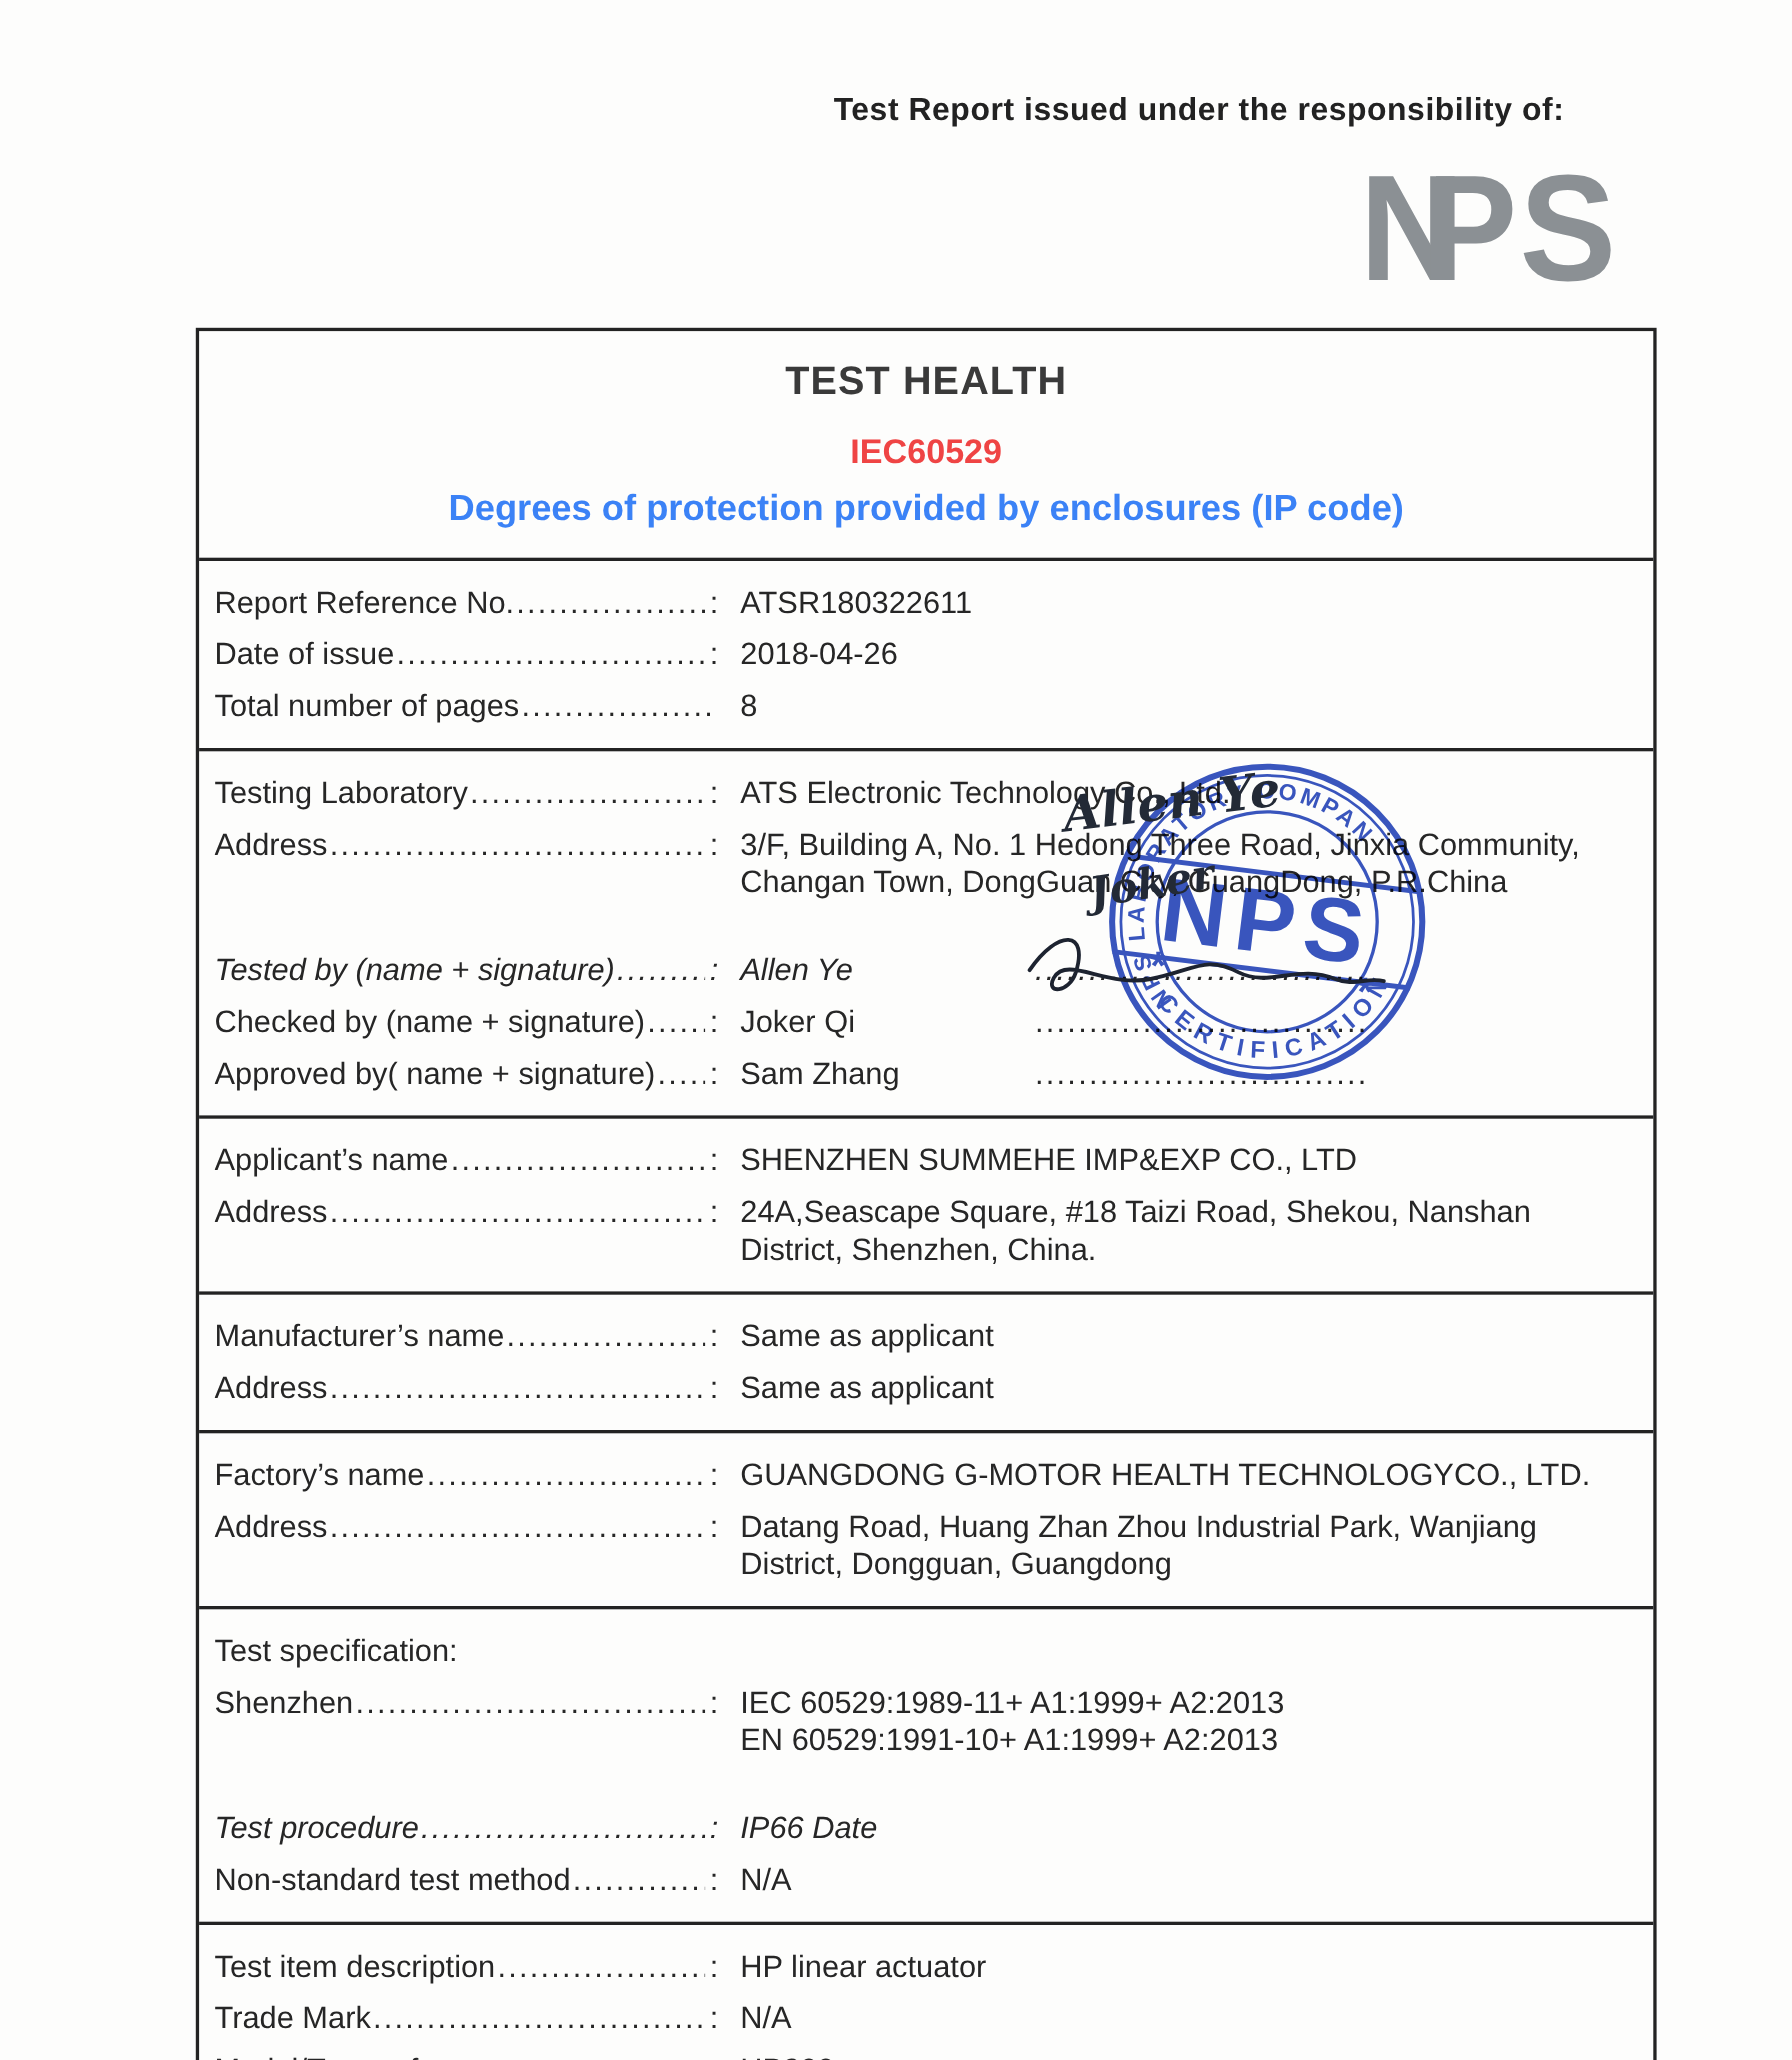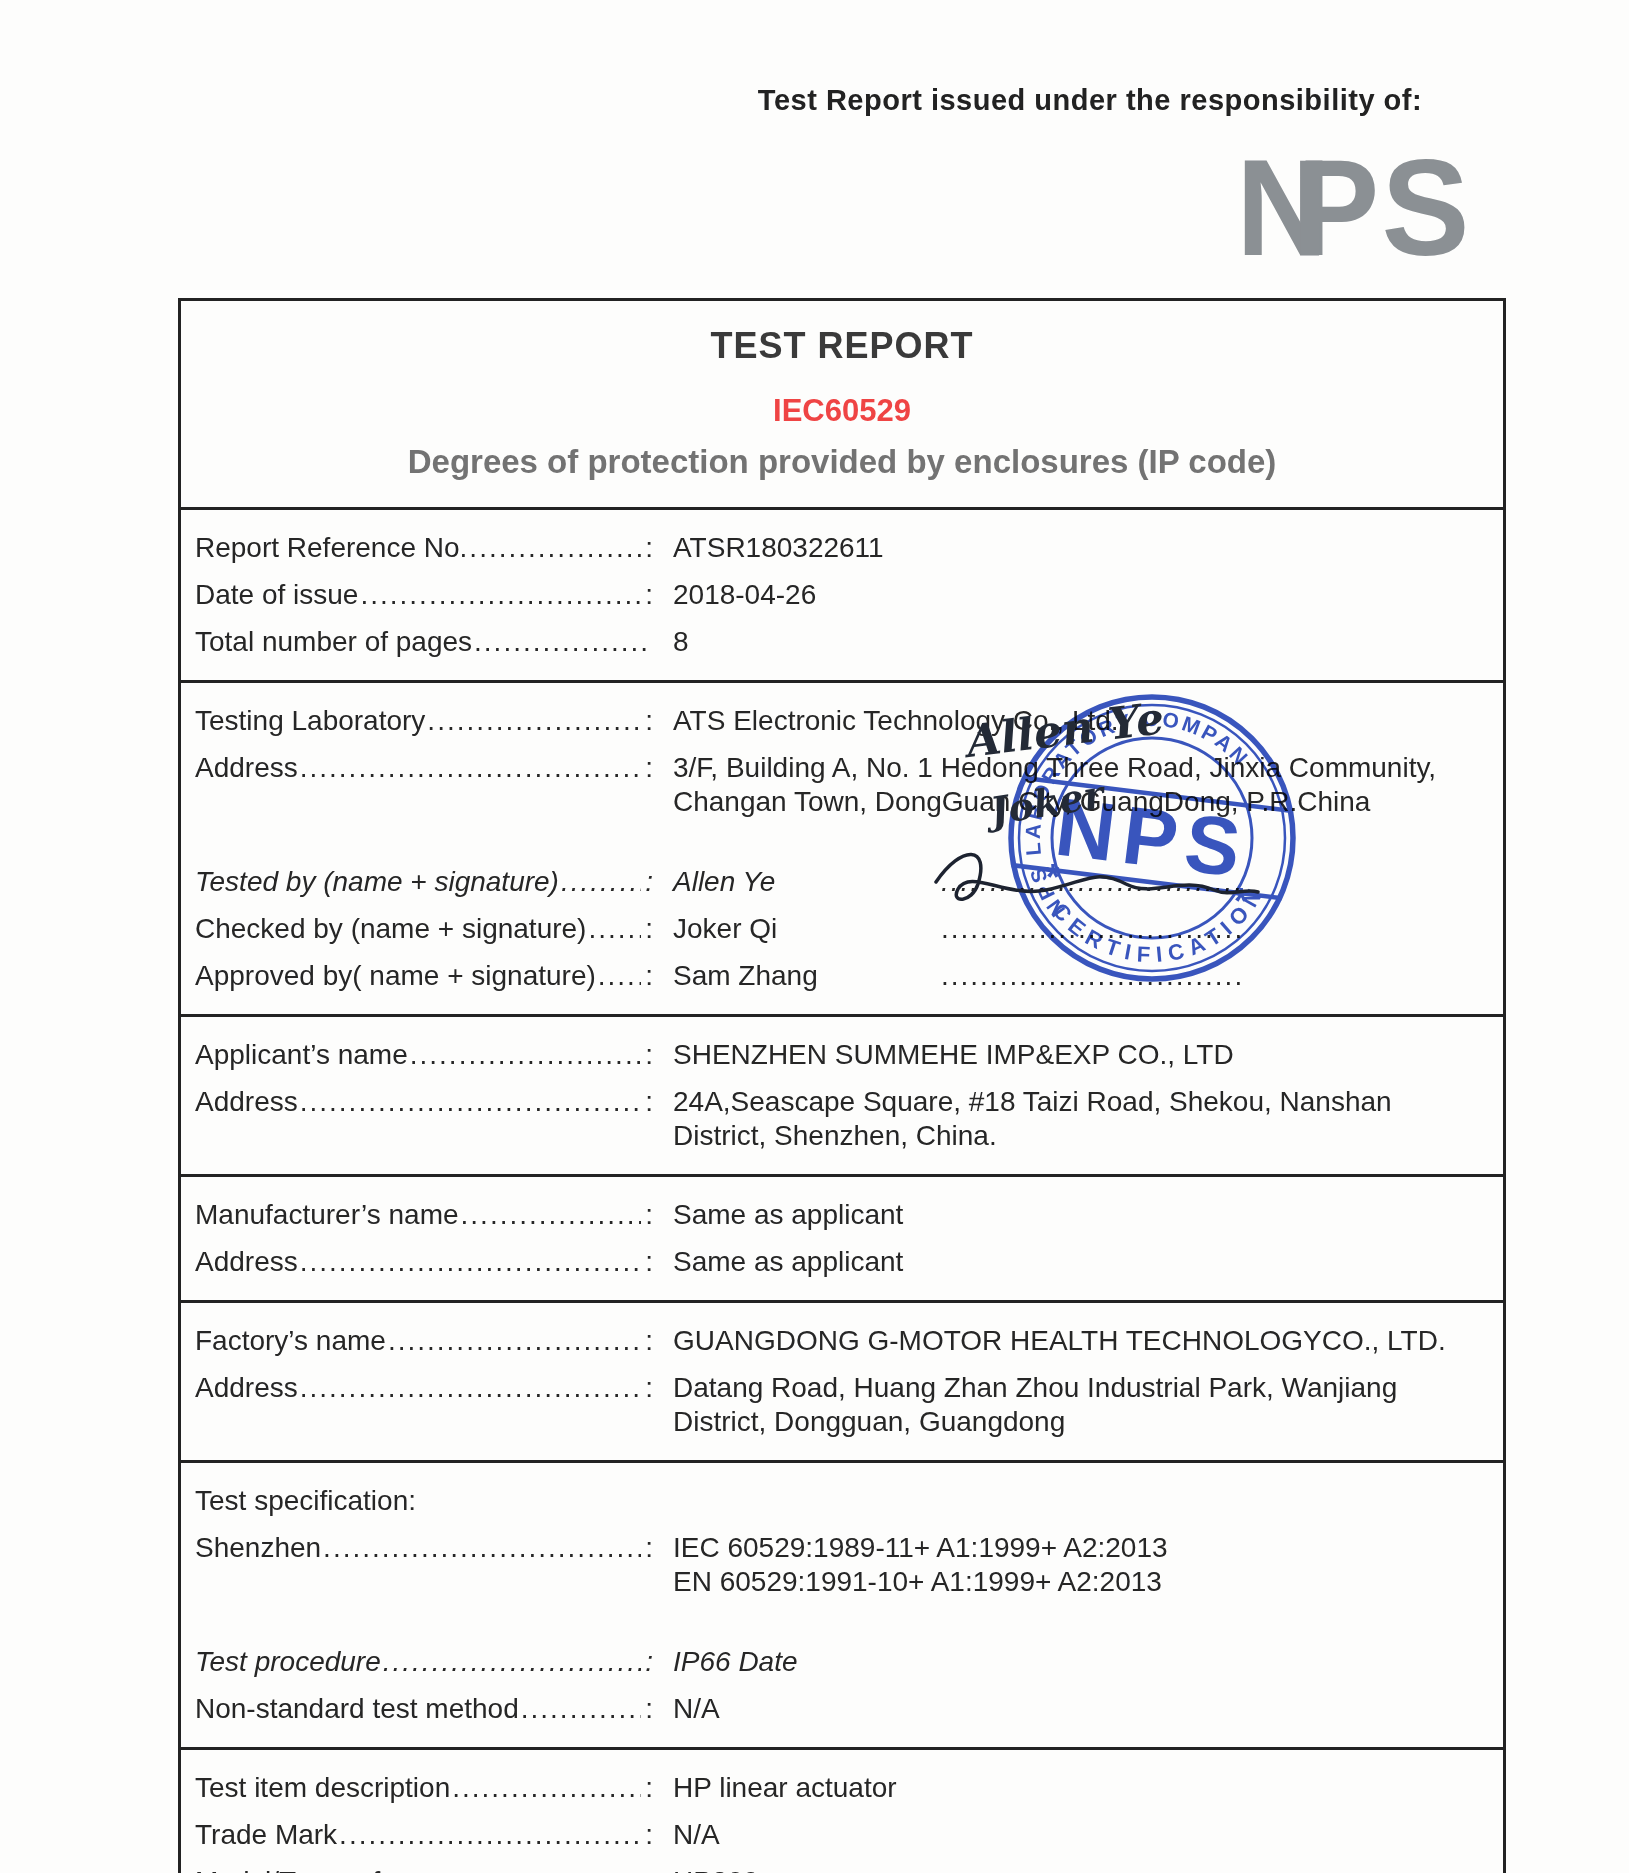--- a/index.html
+++ b/index.html
@@ -32,21 +32,21 @@
   
   .report-table{
     position:absolute;top:298px;left:178px;width:1322px;
     border:3px solid #232323;background:transparent;
   }
   .sec{border-bottom:3px solid #232323;padding:8px 14px;}
   .sec:last-child{border-bottom:none;}
   .sec-title{text-align:center;padding:16px 0 26px;}
   .t1{font-size:36px;font-weight:bold;color:#3a3a3a;margin-top:8px;letter-spacing:1px;}
   .t2{font-size:31px;font-weight:bold;color:#ef4444;margin-top:26px;}
-  .t3{font-size:33px;font-weight:bold;color:#737373;margin-top:14px;}
+  .t3{font-size:33px;font-weight:bold;color:#3b82f6;margin-top:14px;}
 
   .row{display:flex;margin:13px 0;font-size:28px;line-height:34px;}
   .lblwrap{flex:0 0 458px;display:flex;align-items:baseline;overflow:hidden;}
   .lbl{white-space:nowrap;}
   .leader{flex:1 1 auto;overflow:hidden;white-space:nowrap;letter-spacing:2px;padding:0 2px;}
   .colon{flex:0 0 auto;padding-left:4px;}
   .val{flex:1 1 auto;padding-left:20px;max-width:790px;}
   .bold .lbl{font-weight:normal;}
   .mt-lg{margin-top:46px;font-style:italic;}
   .header-only .lblwrap{flex:1 1 auto;}
@@ -82,21 +82,21 @@
 
   <div class="logo">
     <span class="l-n">N</span>
     <span class="l-p">P</span>
     <span class="l-s">S</span>
   </div>
 
   <div class="report-table">
 
     <div class="sec sec-title">
-      <div class="t1">TEST REPORT</div>
+      <div class="t1">TEST HEALTH</div>
       <div class="t2">IEC60529</div>
       <div class="t3">Degrees of protection provided by enclosures (IP code)</div>
     </div>
 
     <div class="sec">
       <div class="row">
         <div class="lblwrap">
             <span class="lbl">Report Reference No.</span>
             <span class="leader">....................................................................................................................................</span>
             <span class="colon">:</span>

